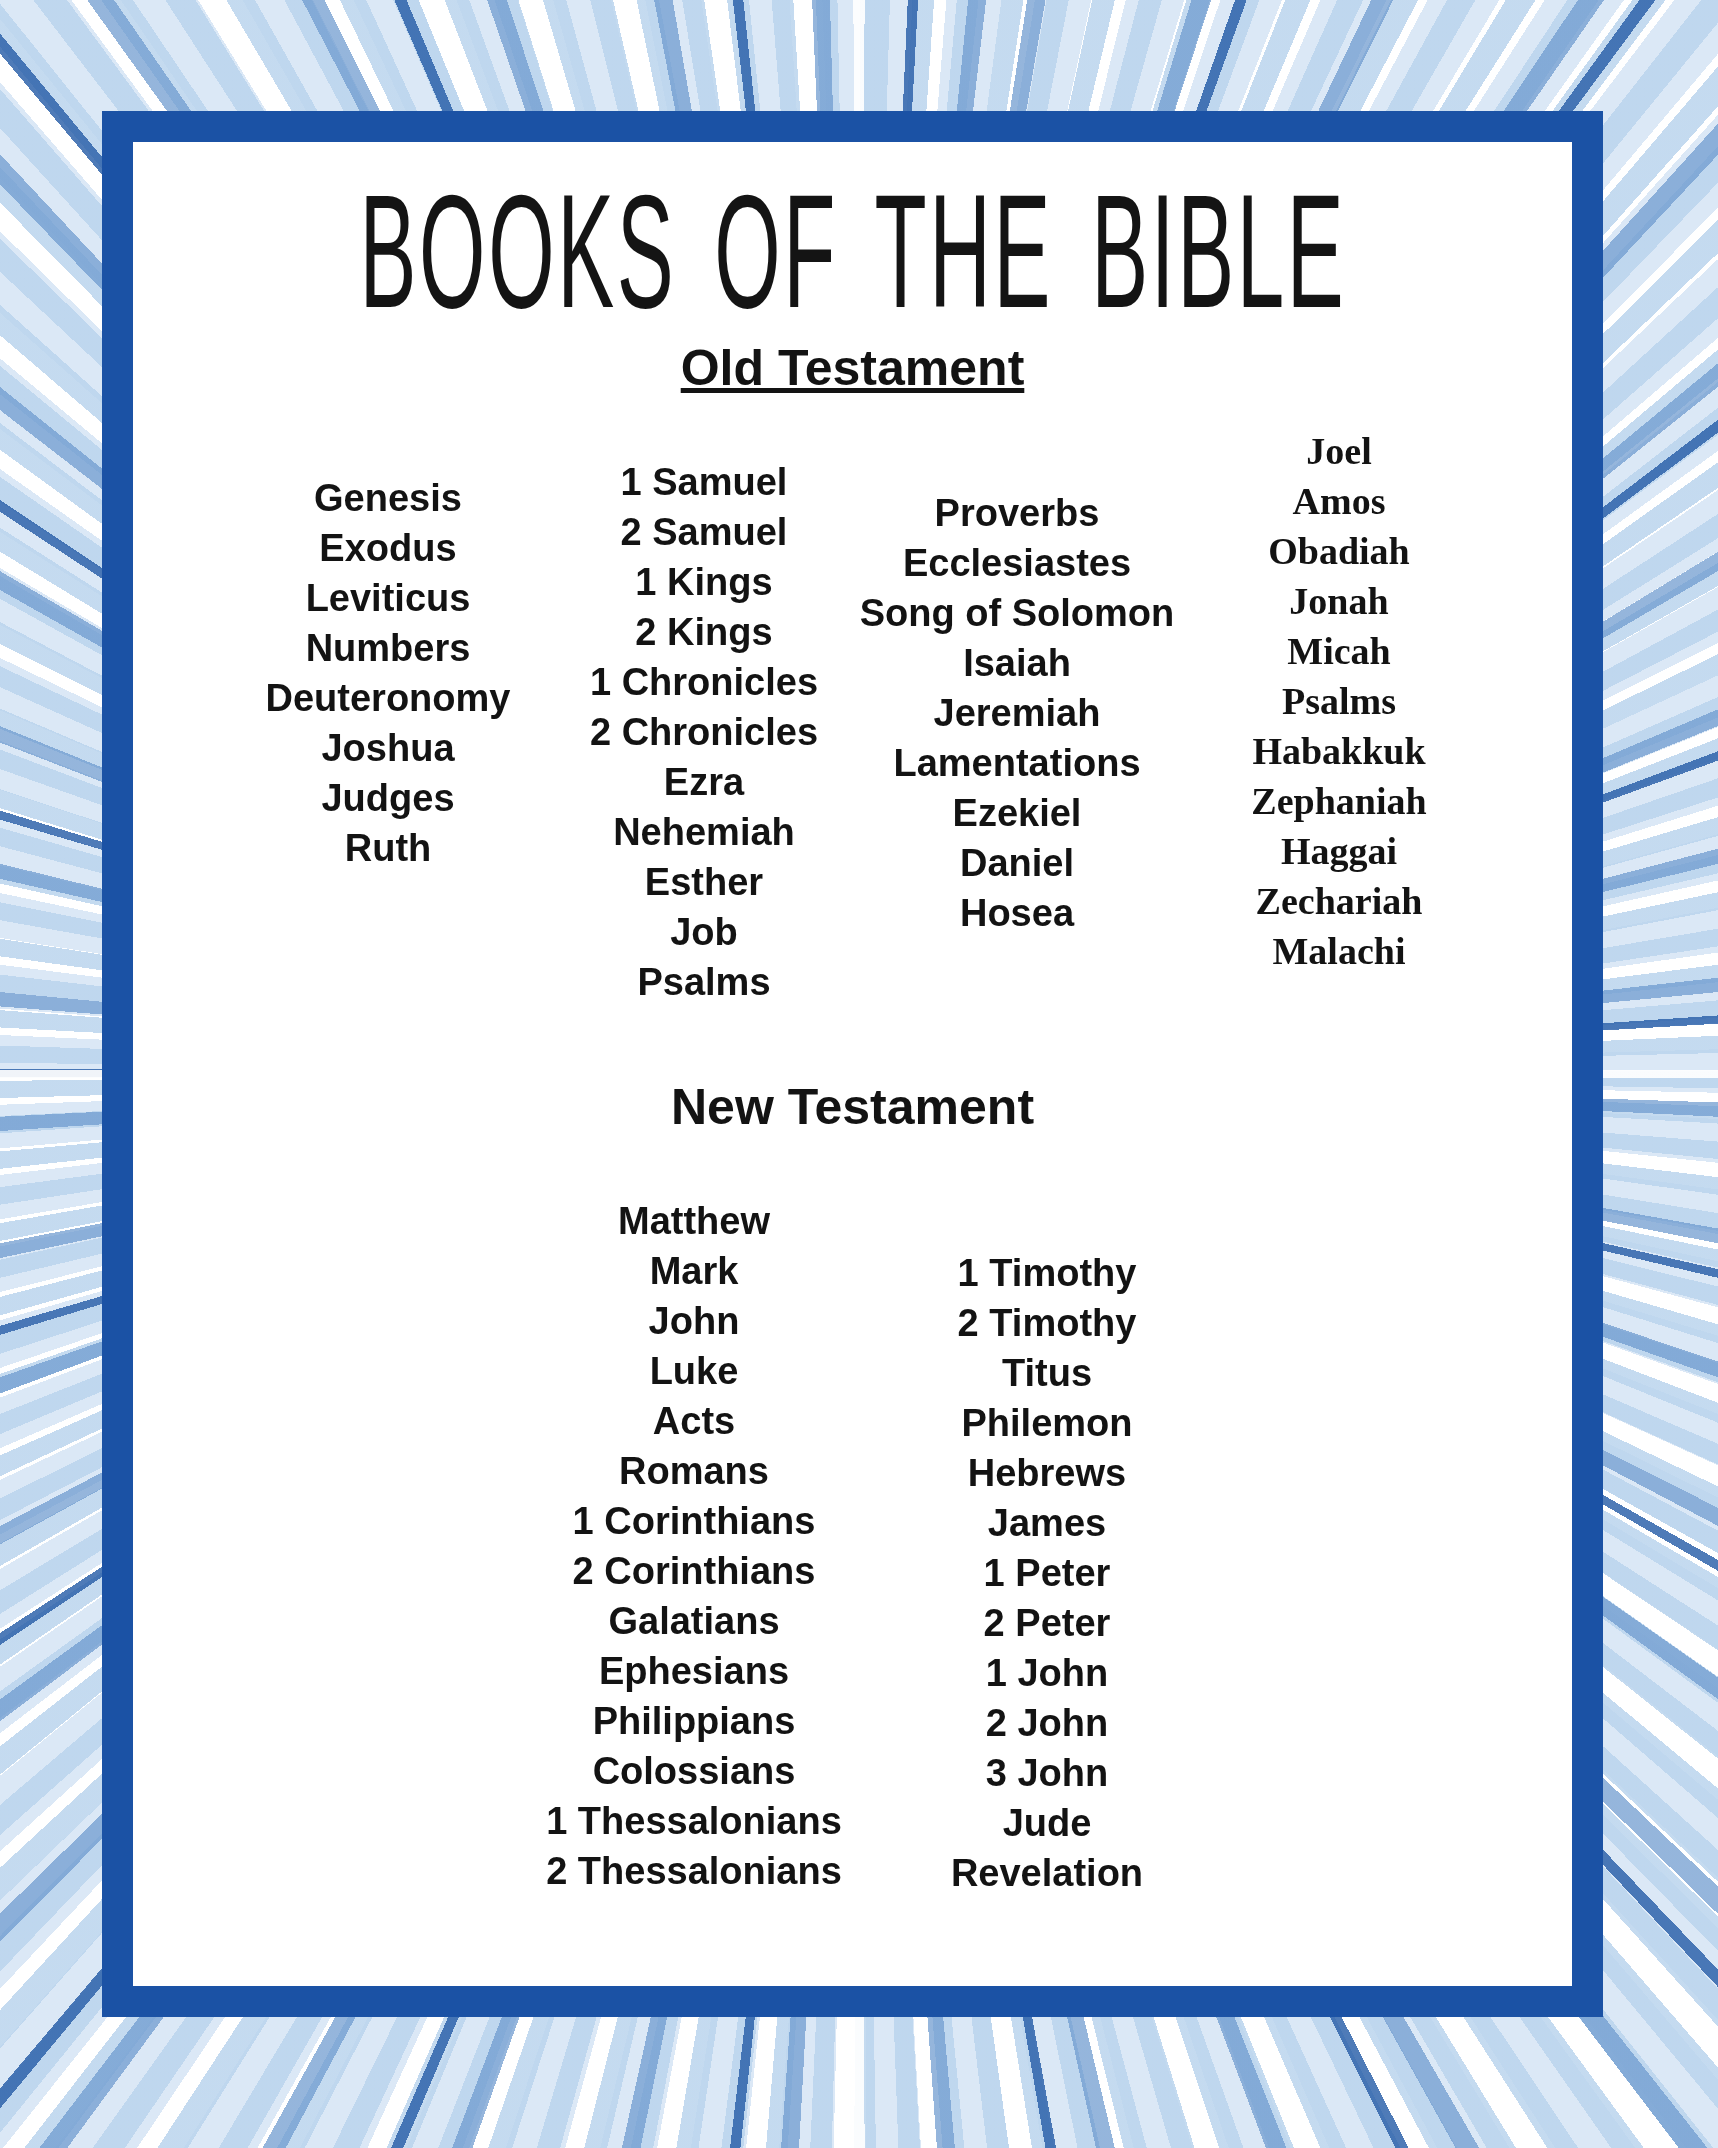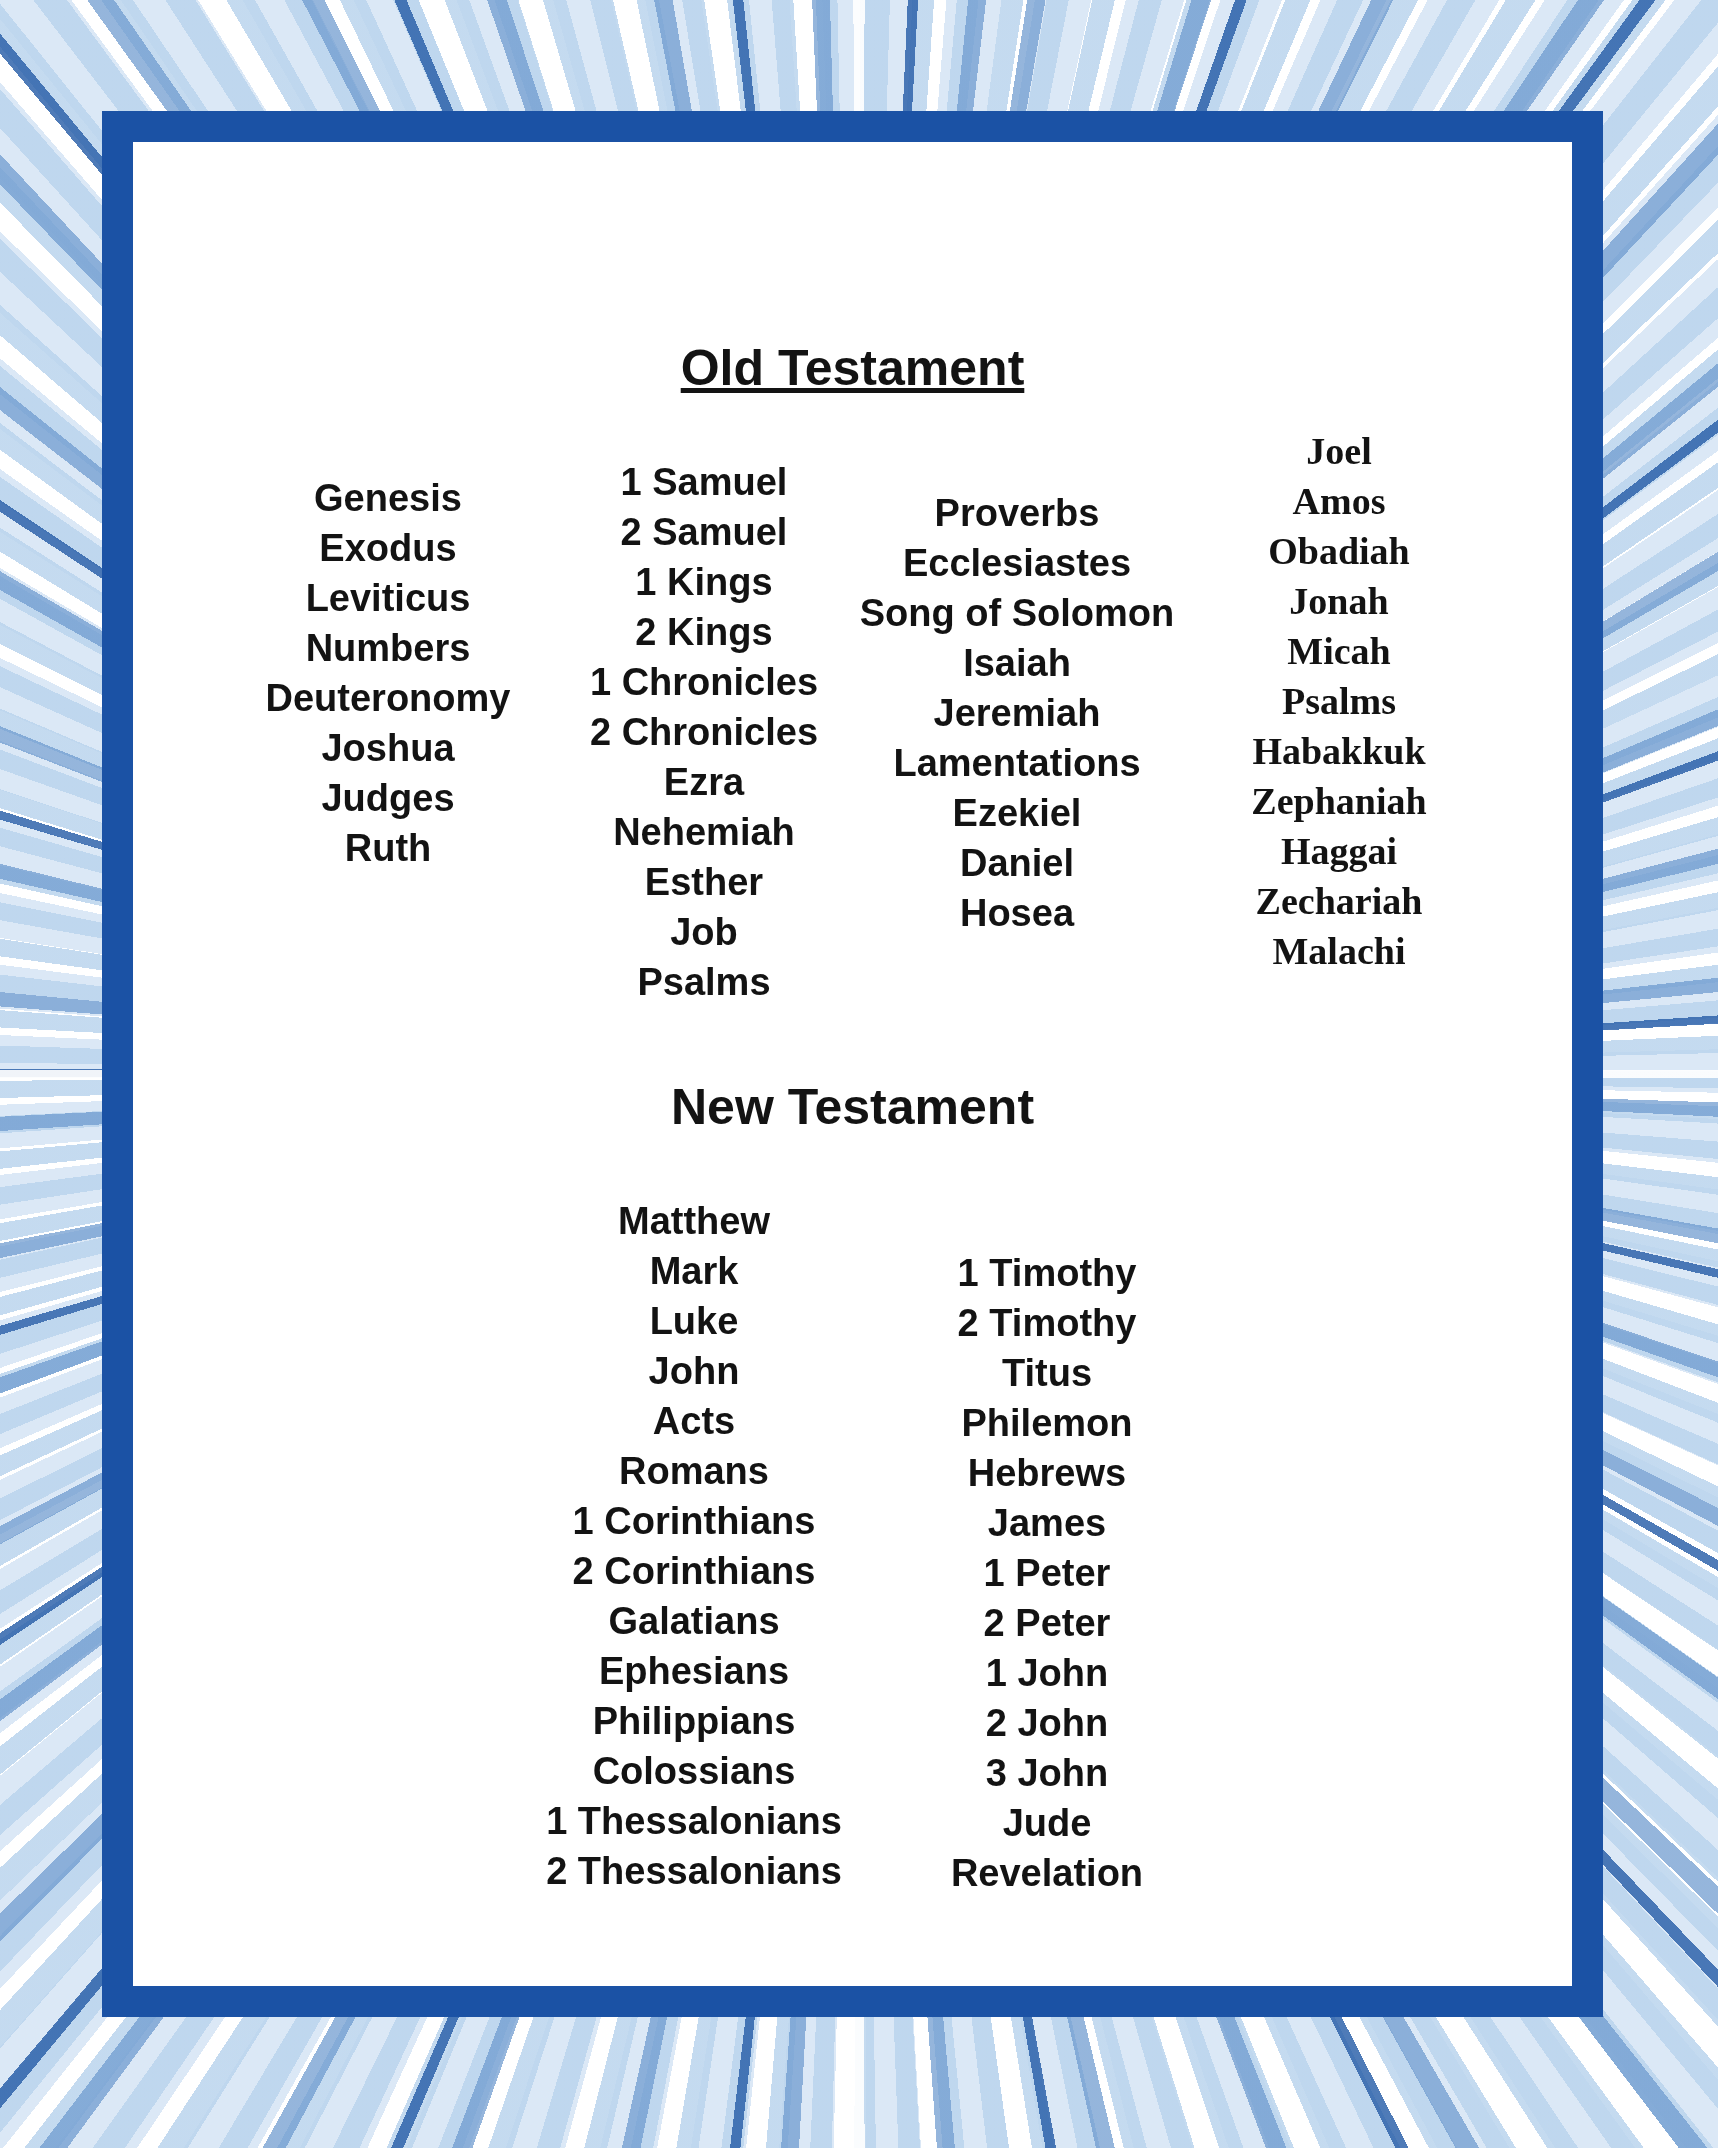--- a/index.html
+++ b/index.html
@@ -68,20 +68,23 @@
   .nt-col-1{left:561px; top:1054px;}
   .nt-col-2{left:914px;top:1074px;margin-top:32px;}
 </style>
 </head>
 <body>
 
 <div class="bg"></div>
 
 <div class="frame" style="border-color: rgb(27, 82, 165); background: rgb(255, 255, 255);">
 
+  <div class="title">
+    <span class="title-inner">BOOKS OF THE BIBLE</span>
+  </div>
 
   <div class="section-heading heading-ot" style="color: rgb(19, 19, 19);">Old Testament</div>
 
   <div class="book-col ot-col-1" style="color: rgb(19, 19, 19);">
       <div>Genesis</div>
       <div>Exodus</div>
       <div>Leviticus</div>
       <div>Numbers</div>
       <div>Deuteronomy</div>
       <div>Joshua</div>
@@ -124,22 +127,22 @@
       <div>Haggai</div>
       <div>Zechariah</div>
       <div>Malachi</div>
     </div>
 
   <div class="section-heading heading-nt" style="color: rgb(19, 19, 19);">New Testament</div>
 
   <div class="book-col nt-col-1" style="color: rgb(19, 19, 19);">
       <div>Matthew</div>
       <div>Mark</div>
+      <div>John</div>
       <div>Luke</div>
-      <div>John</div>
       <div>Acts</div>
       <div>Romans</div>
       <div>1 Corinthians</div>
       <div>2 Corinthians</div>
       <div>Galatians</div>
       <div>Ephesians</div>
       <div>Philippians</div>
       <div>Colossians</div>
       <div>1 Thessalonians</div>
       <div>2 Thessalonians</div>

